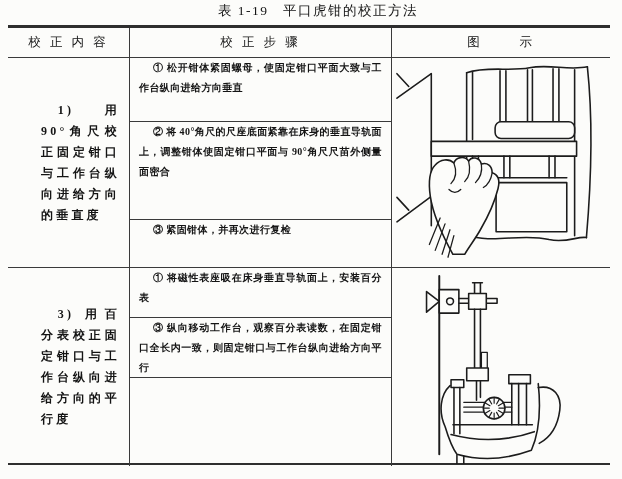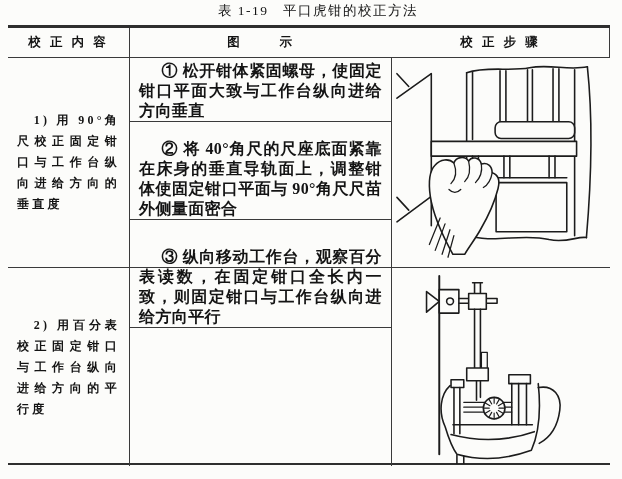--- a/index.html
+++ b/index.html
@@ -18,68 +18,71 @@
     border-bottom:2px solid #2e2e2e;
     display:grid;
     grid-template-columns:122px 262px 218px;
     grid-template-rows:30px 210px 198px;
   }
   .hb{ border-bottom:1.5px solid #3a3a3a; }
   .vr{ border-right:1.5px solid #3a3a3a; }
 
   .th{
     display:flex; align-items:center; justify-content:center;
-    font-weight:bold; font-size:12.5px; letter-spacing:3px; white-space:pre;
+    font-weight:normal; font-size:12.5px; letter-spacing:3px; white-space:pre;
   }
 
   .content-cell{
     display:flex; align-items:center;
     padding:0 9px; font-size:12px; font-weight:600;
     line-height:21px;
   }
   .content-cell p{
     text-indent:1.4em; text-align:justify; text-align-last:left;
-    letter-spacing:3.2px; width:100%;
+    letter-spacing:3.2px; width:100%;margin-left:24px;
   }
 
   .steps{ display:flex; flex-direction:column; }
   .step{
-    display:flex; align-items:flex-end; padding:0 9px;
-    font-size:16px; font-weight:600; line-height:20px;
+    display:flex; align-items:flex-start; padding:0 9px;
+    font-size:10px; font-weight:600; line-height:20px;
   }
   .step p{
     text-indent:1.4em; text-align:justify; text-align-last:left;
     letter-spacing:0.4px; width:100%;
   }
   .s1a{height:64px;} .s1b{height:98px;} .s1c{height:46.5px;}
   .s2a{height:50px;} .s2b{height:50px;} .s2c{height:60px;} .s2d{height:38px;}
 
   .fig-cell{ display:flex; align-items:center; justify-content:center; overflow:hidden; }
   .fig-cell svg{ display:block; }
 </style>
 </head>
 <body>
 
 <div class="page-title">表 1-19   平口虎钳的校正方法</div>
 
 <div class="vise-table">
 
   <div class="th hb vr">校 正 内 容</div>
+  <div class="th hb vr">校 正 步 骤</div>
   <div class="th hb">图      示</div>
-  <div class="th hb vr">校 正 步 骤</div>
 
   <div class="content-cell hb vr">
     <p>1) 用 90°角尺校正固定钳口与工作台纵向进给方向的垂直度</p>
   </div>
   <div class="steps hb vr">
     <div class="step s1a hb">
         <p>① 松开钳体紧固螺母，使固定钳口平面大致与工作台纵向进给方向垂直</p>
       </div>
     <div class="step s1b hb">
         <p>② 将 40°角尺的尺座底面紧靠在床身的垂直导轨面上，调整钳体使固定钳口平面与 90°角尺尺苗外侧量面密合</p>
+      </div>
+    <div class="step s1c">
+        <p>③ 紧固钳体，并再次进行复检</p>
       </div>
   </div>
   <div class="fig-cell hb">
     <svg width="214" height="206" viewBox="0 0 218 208">
       <g fill="none" stroke="#1c1c1c" stroke-width="1.6" stroke-linecap="round" stroke-linejoin="round">
 
         <path d="M38,13 V168"></path>
         <path d="M3,38 L38,13 M3,13 L15,26"></path>
         <path d="M3,164 L38,138 M3,139 L15,152"></path>
 
@@ -98,23 +101,26 @@
         <path d="M74,177 C100,187 130,175 158,182 C176,186 188,178 196,180"></path>
 
         <path fill="#fcfcfa" d="M60,197 C50,179 40,158 37,138 C35,124 36,112 42,106 C47,100 56,99 61,104 C63,98 72,96 76,102 C79,97 87,98 89,105 C95,103 100,107 100,114 C106,116 108,122 106,130 C102,146 95,160 88,172 C83,181 76,190 72,197 Z"></path>
         <path stroke-width="1.3" d="M61,104 C64,112 63,120 58,125 M76,102 C78,110 77,118 72,123 M89,105 C90,112 88,119 83,124 M100,114 C99,120 96,126 91,129 M56,131 C60,135 64,135 68,131"></path>
         <path stroke-width="1.3" d="M47,160 L36,187 M52,166 L42,193 M57,172 L49,197 M61,178 L55,200"></path>
       </g>
     </svg>
   </div>
 
   <div class="content-cell vr">
-    <p>2) 用百分表校正固定钳口与工作台纵向进给方向的平行度</p>
+    <p>3) 用百分表校正固定钳口与工作台纵向进给方向的平行度</p>
   </div>
   <div class="steps vr">
+    <div class="step s2a hb">
+        <p>① 将磁性表座吸在床身垂直导轨面上，安装百分表</p>
+      </div>
     <div class="step s2c hb">
         <p>③ 纵向移动工作台，观察百分表读数，在固定钳口全长内一致，则固定钳口与工作台纵向进给方向平行</p>
       </div>
   </div>
   <div class="fig-cell">
     <svg width="214" height="194" viewBox="0 0 218 198">
       <g fill="none" stroke="#1c1c1c" stroke-width="1.6" stroke-linecap="round" stroke-linejoin="round">
 
         <path stroke-width="2" d="M46,6 V188"></path>
 

